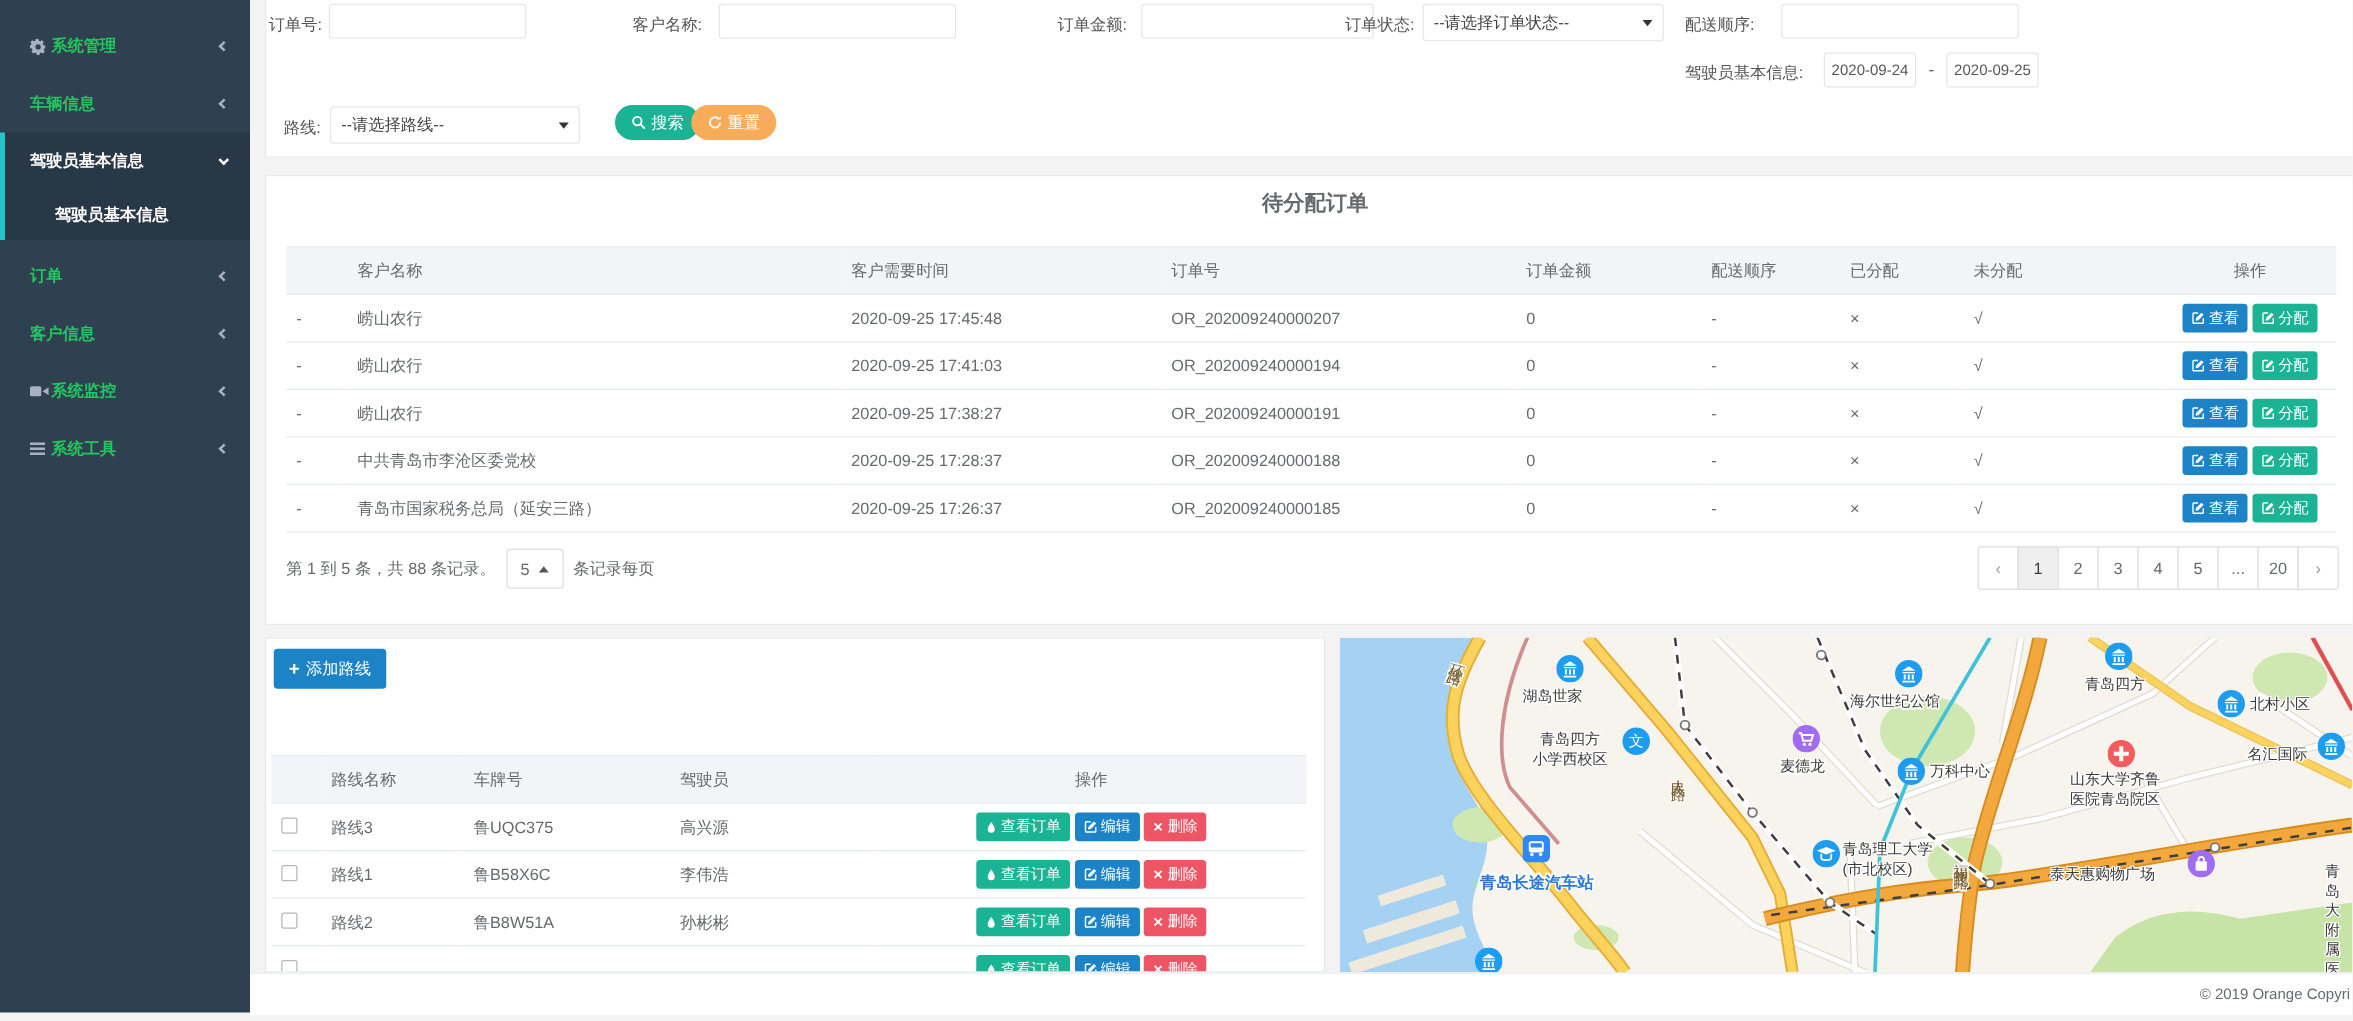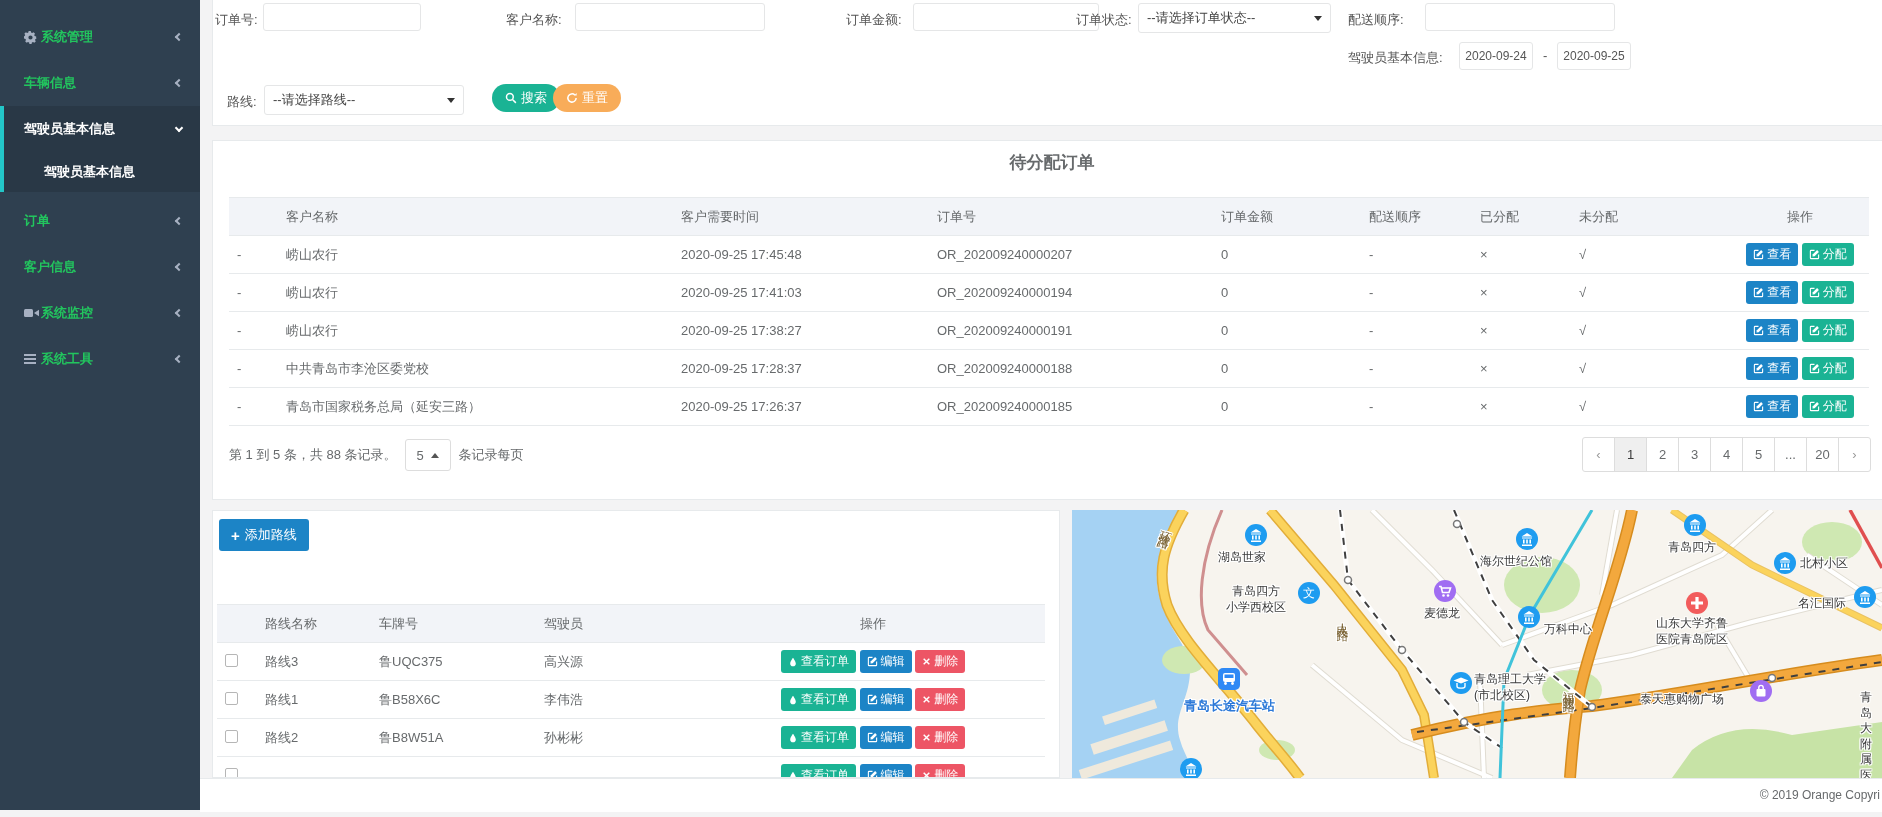--- a/index.html
+++ b/index.html
@@ -637,21 +637,21 @@
 
   <span class="mlabel" style="left:146px; top:40px;">湖岛世家</span>
   <span class="mlabel vert" style="left:88px; top:12px; transform:rotate(18deg);">环湾路</span>
   <span class="mlabel ctrtxt" style="left:136px; top:74px; width:96px;">青岛四方
 小学西校区</span>
   <span class="mlabel vert" style="left:262px; top:104px;">人民路</span>
   <span class="mlabel" style="left:352px; top:96px;">麦德龙</span>
   <span class="mlabel" style="left:408px; top:44px;">海尔世纪公馆</span>
   <span class="mlabel" style="left:596px; top:30px;">青岛四方</span>
   <span class="mlabel" style="left:728px; top:46px;">北村小区</span>
-  <span class="mlabel" style="left:472px; top:112px;">万科中心</span>
+  <span class="mlabel" style="left:472px; top:100px;">万科中心</span>
   <span class="mlabel ctrtxt" style="left:560px; top:106px; width:120px;">山东大学齐鲁
 医院青岛院区</span>
   <span class="mlabel" style="left:726px; top:86px;">名汇国际</span>
   <span class="mlabel bluetxt" style="left:112px; top:188px;">青岛长途汽车站</span>
   <span class="mlabel" style="left:402px; top:162px;">青岛理工大学
 (市北校区)</span>
   <span class="mlabel vert" style="left:488px; top:172px;">福州北路</span>
   <span class="mlabel" style="left:568px; top:182px;">泰天惠购物广场</span>
   <span class="mlabel" style="left:788px; top:180px;">青岛大
 附属医</span>

